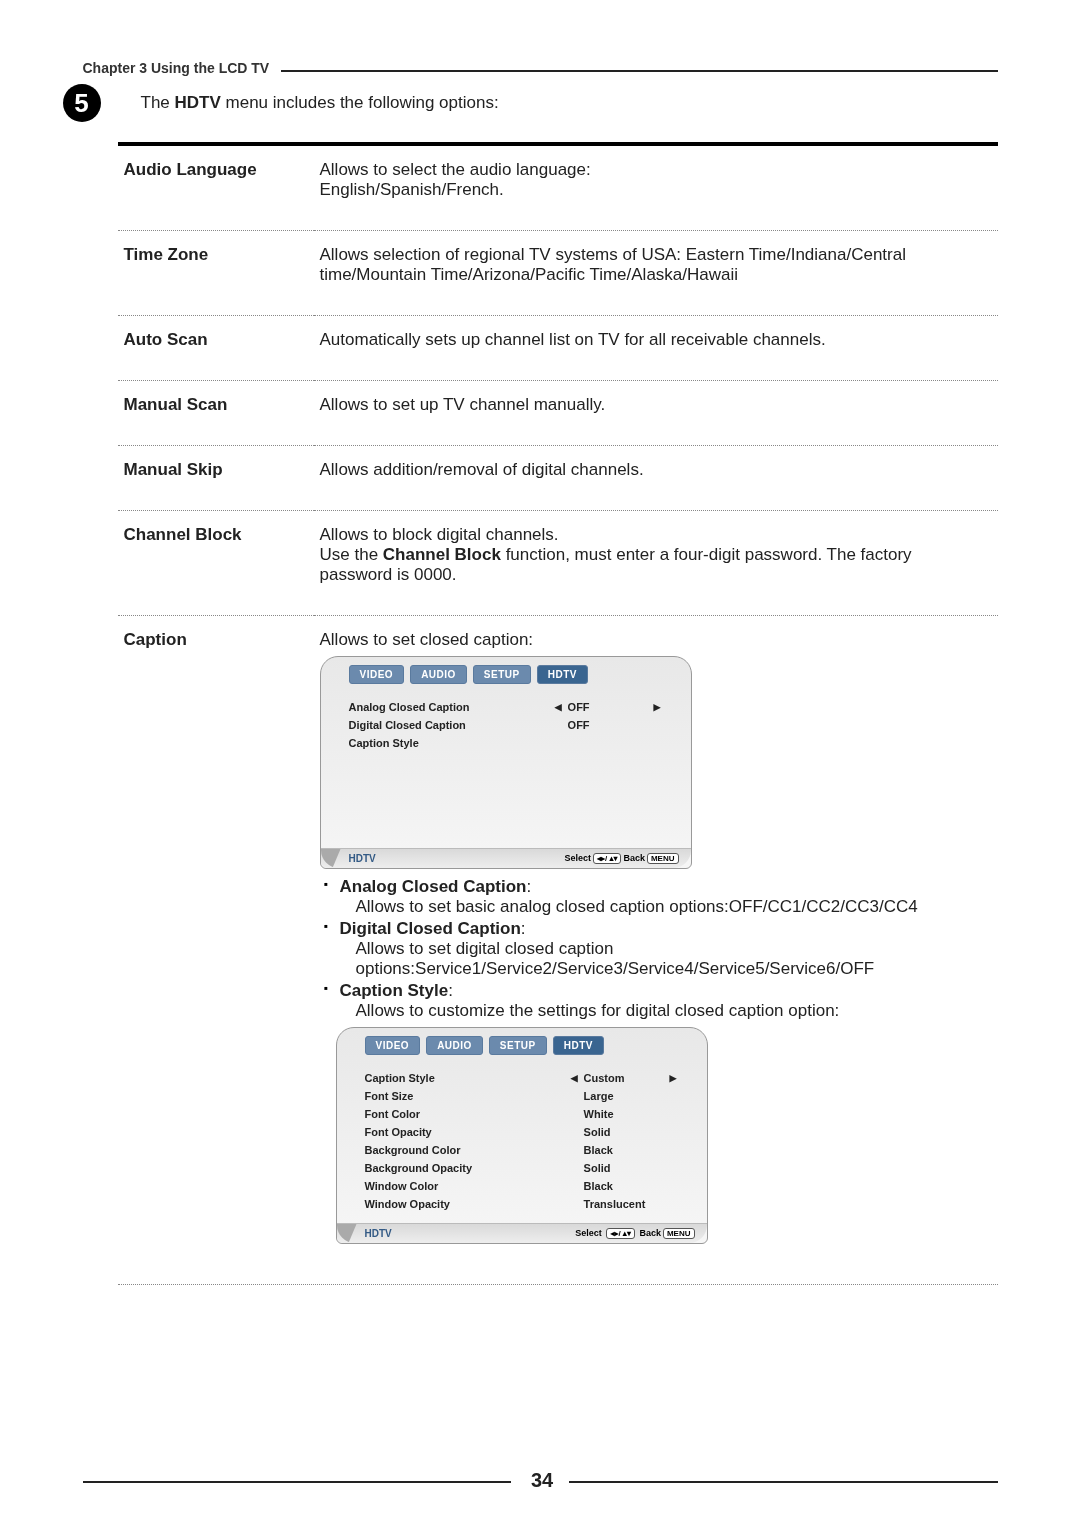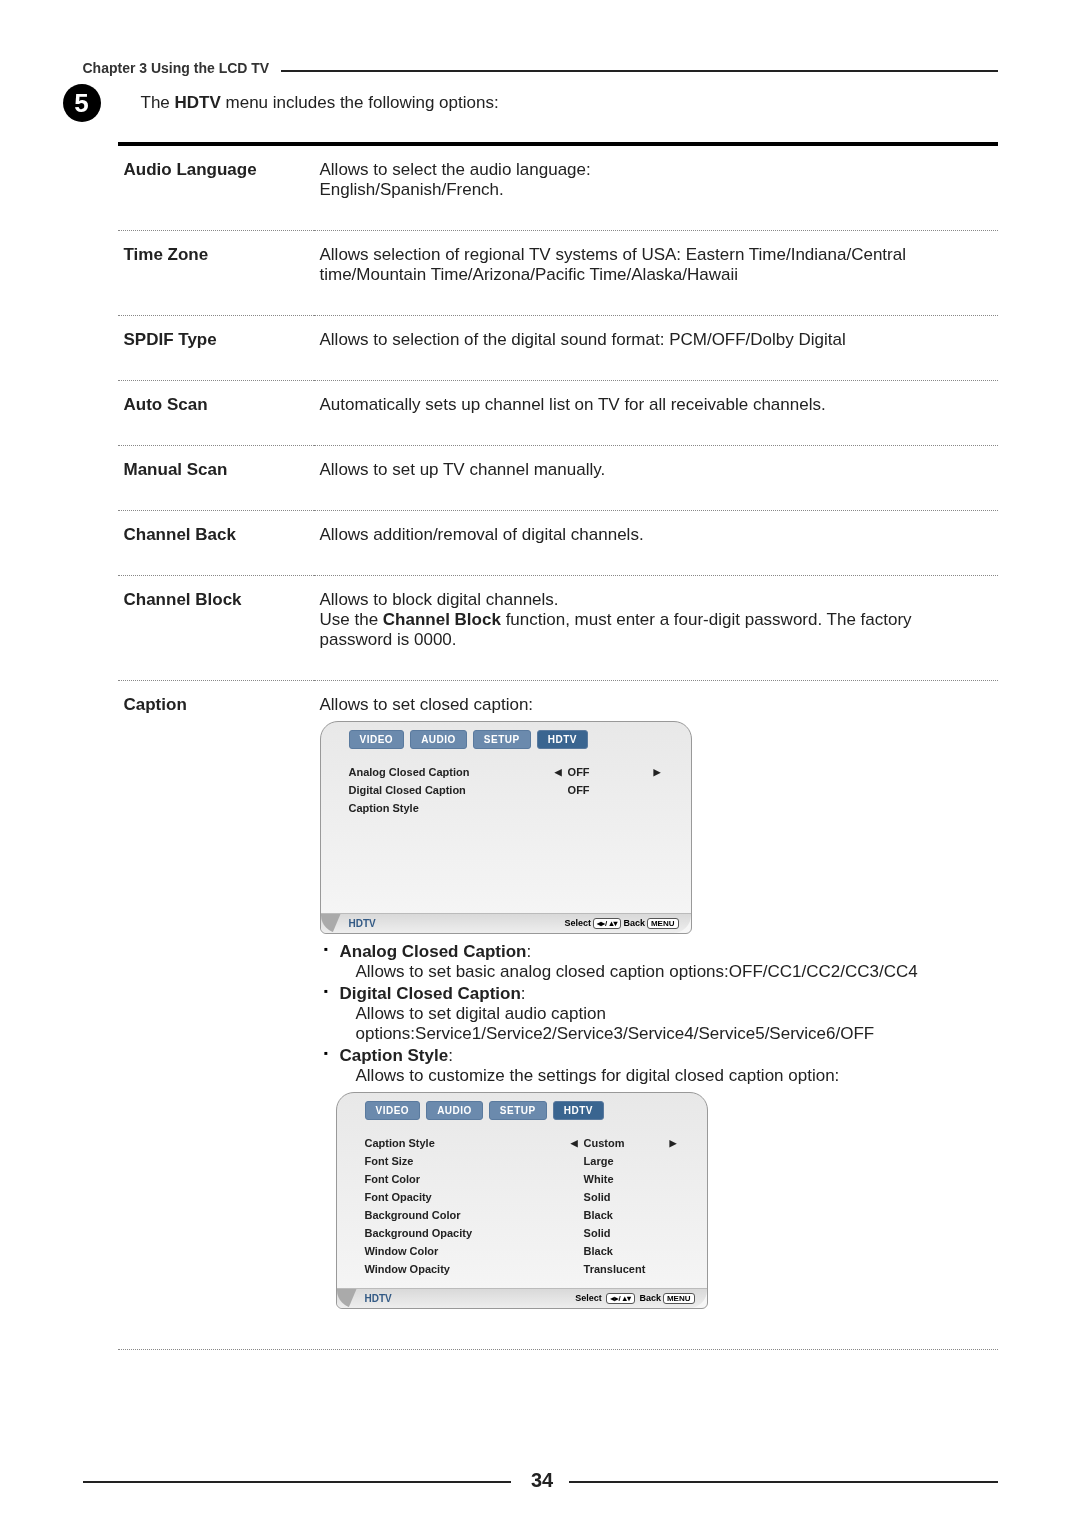--- a/index.html
+++ b/index.html
@@ -61,33 +61,29 @@
         <tr>
       <td class="label">Audio Language</td>
       <td style="white-space:pre-line">Allows to select the audio language:
 English/Spanish/French.</td>
     </tr>
     <tr>
       <td class="label">Time Zone</td>
       <td>Allows selection of regional TV systems of USA: Eastern Time/Indiana/Central time/Mountain Time/Arizona/Pacific Time/Alaska/Hawaii</td>
     </tr>
     <tr>
-      <td class="label">SPDIF Type</td>
-      <td>Allows to selection of the digital sound format: PCM/OFF/Dolby Digital</td>
-    </tr>
-    <tr>
       <td class="label">Auto Scan</td>
       <td>Automatically sets up channel list on TV for all receivable channels.</td>
     </tr>
     <tr>
       <td class="label">Manual Scan</td>
       <td>Allows to set up TV channel manually.</td>
     </tr>
     <tr>
-      <td class="label">Channel Back</td>
+      <td class="label">Manual Skip</td>
       <td>Allows addition/removal of digital channels.</td>
     </tr>
     <tr>
       <td class="label">Channel Block</td>
       <td>
         <span>Allows to block digital channels.</span><br>
         <span>Use the </span><b>Channel Block</b><span> function, must enter a four-digit password. The factory password is 0000.</span>
       </td>
     </tr>
     <tr class="no-border">
@@ -130,21 +126,21 @@
           </div>
         </div>
 
         <ul class="bullets">
           <li>
             <b><span>Analog Closed Caption</span></b>:
             <div class="sub">Allows to set basic analog closed caption options:OFF/CC1/CC2/CC3/CC4</div>
           </li>
           <li>
             <b><span>Digital Closed Caption</span></b>:
-            <div class="sub">Allows to set digital audio caption options:Service1/Service2/Service3/Service4/Service5/Service6/OFF</div>
+            <div class="sub">Allows to set digital closed caption options:Service1/Service2/Service3/Service4/Service5/Service6/OFF</div>
           </li>
           <li>
             <b><span>Caption Style</span></b>:
             <div class="sub">Allows to customize the settings for digital closed caption option:</div>
           </li>
         </ul>
 
         
         <div class="osd-wrap" style="margin-left:16px">
           <div class="osd">

